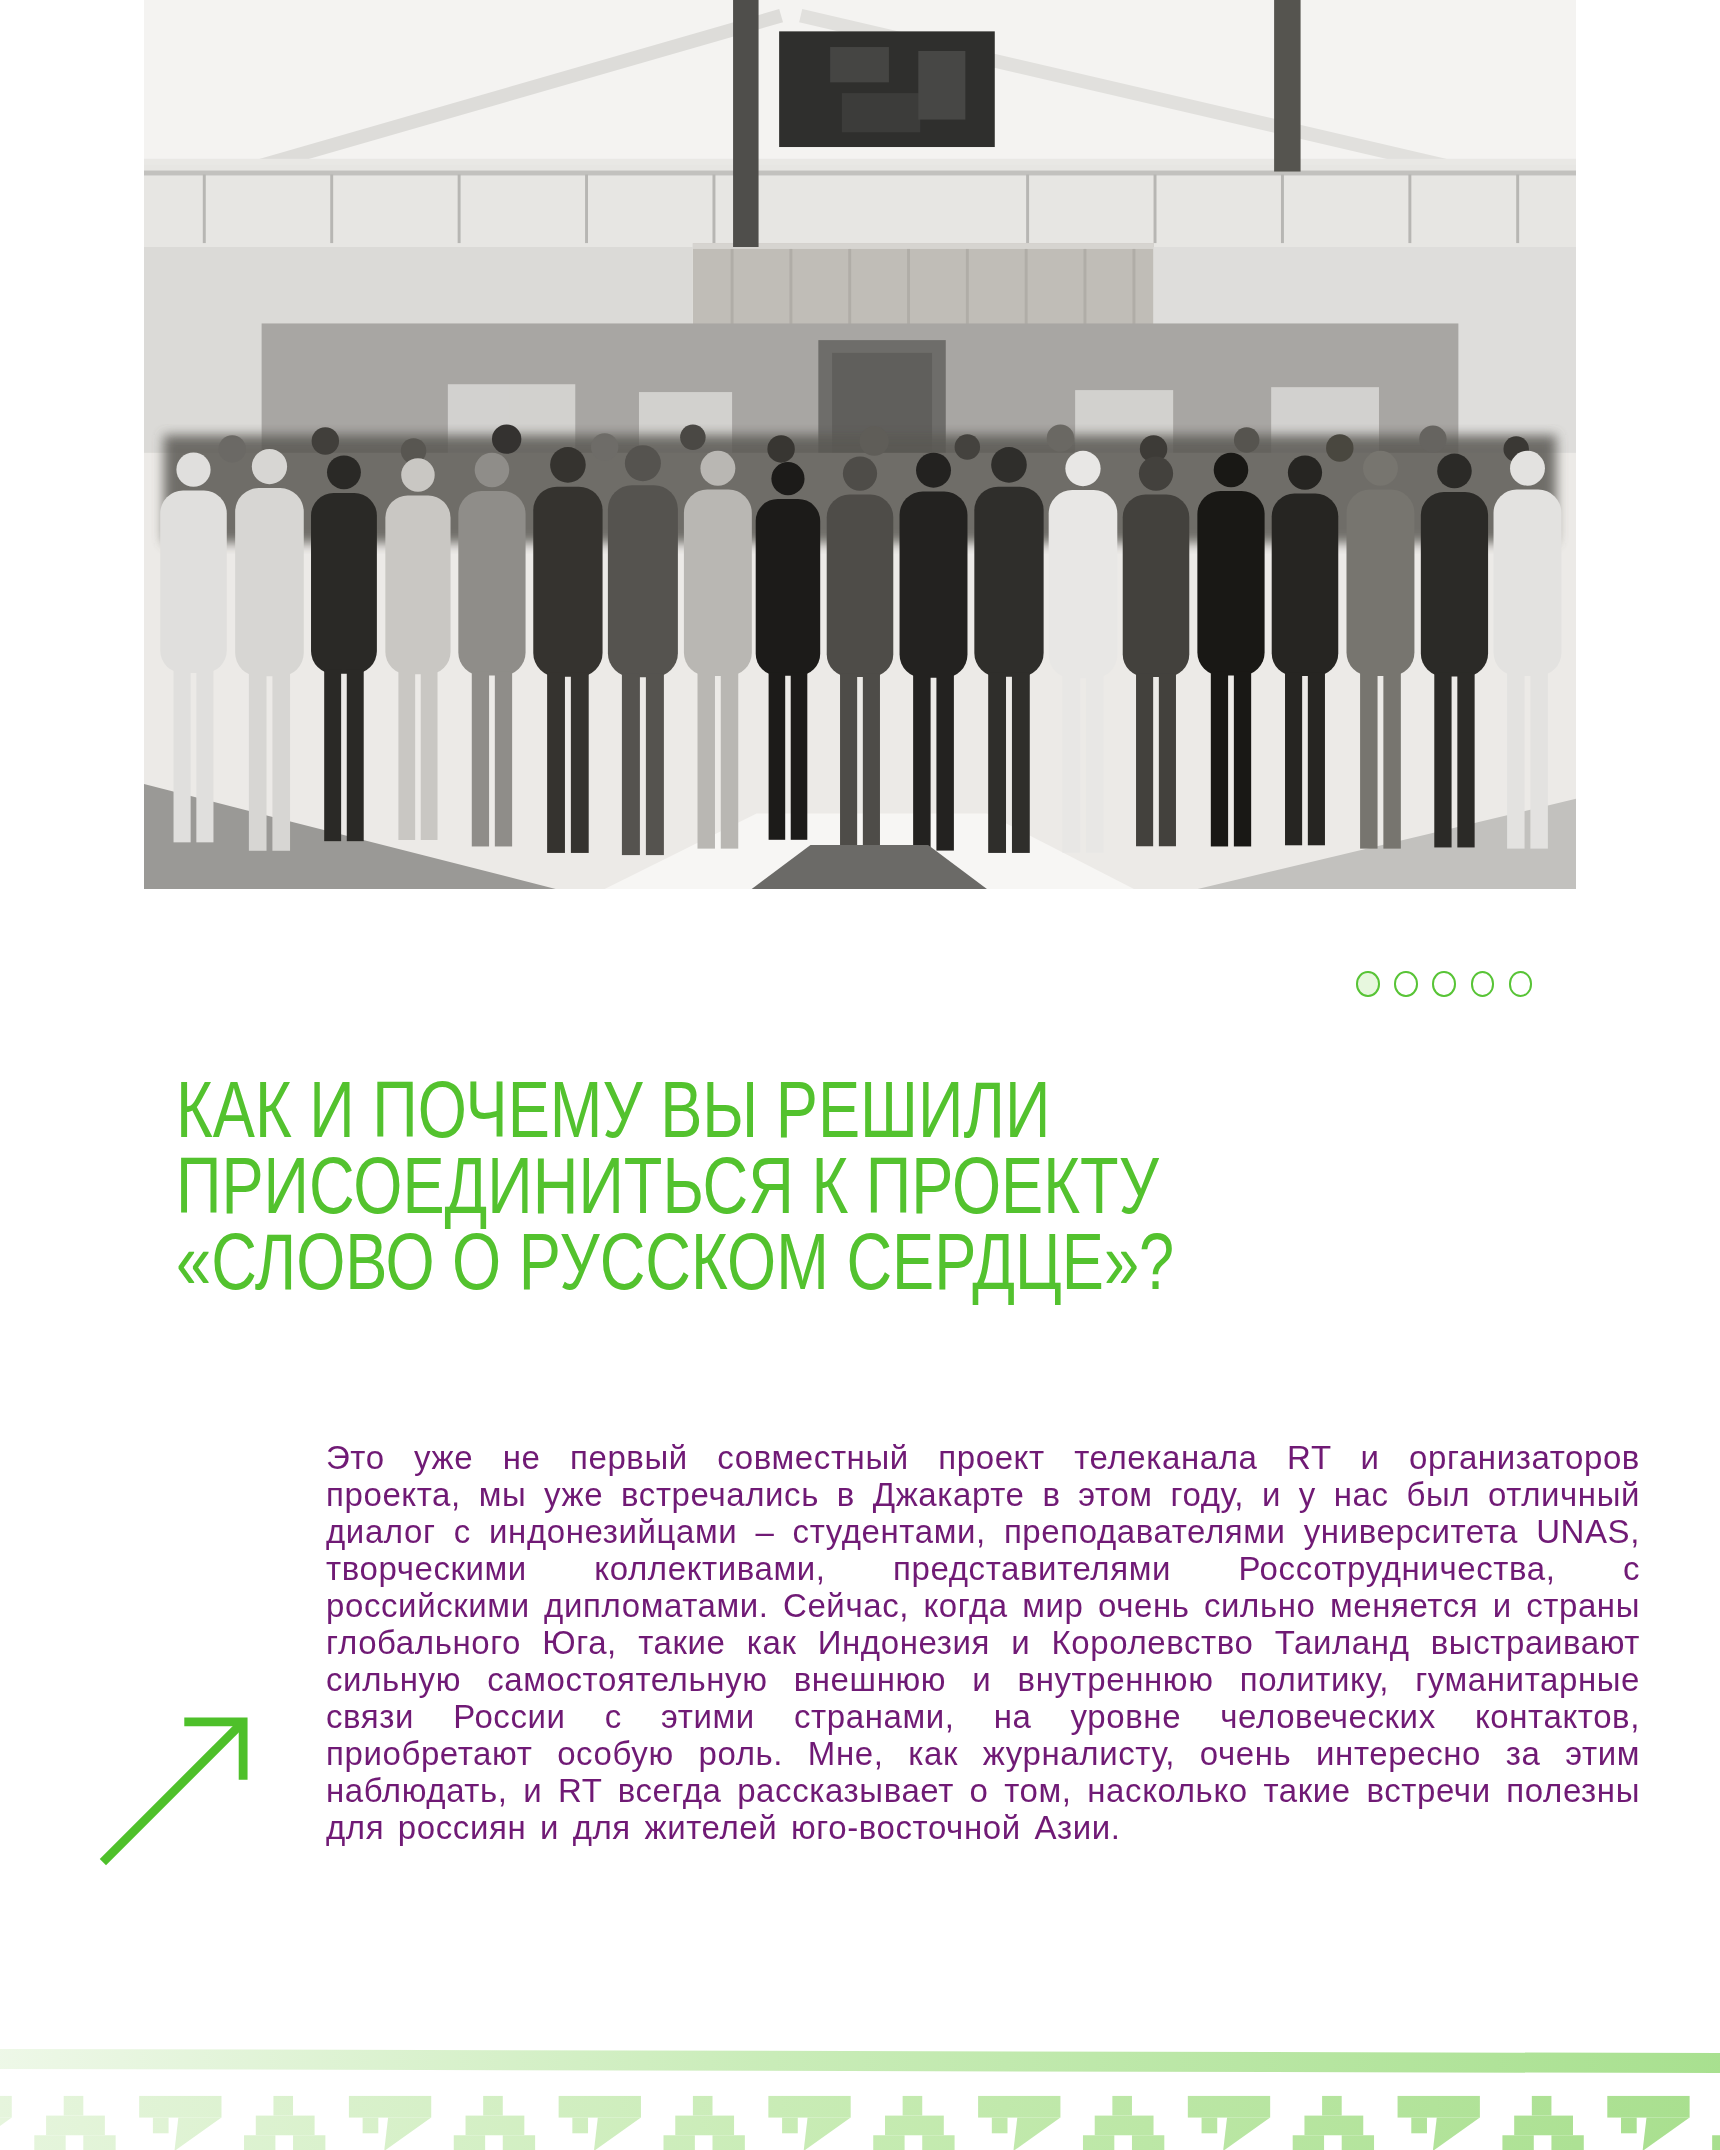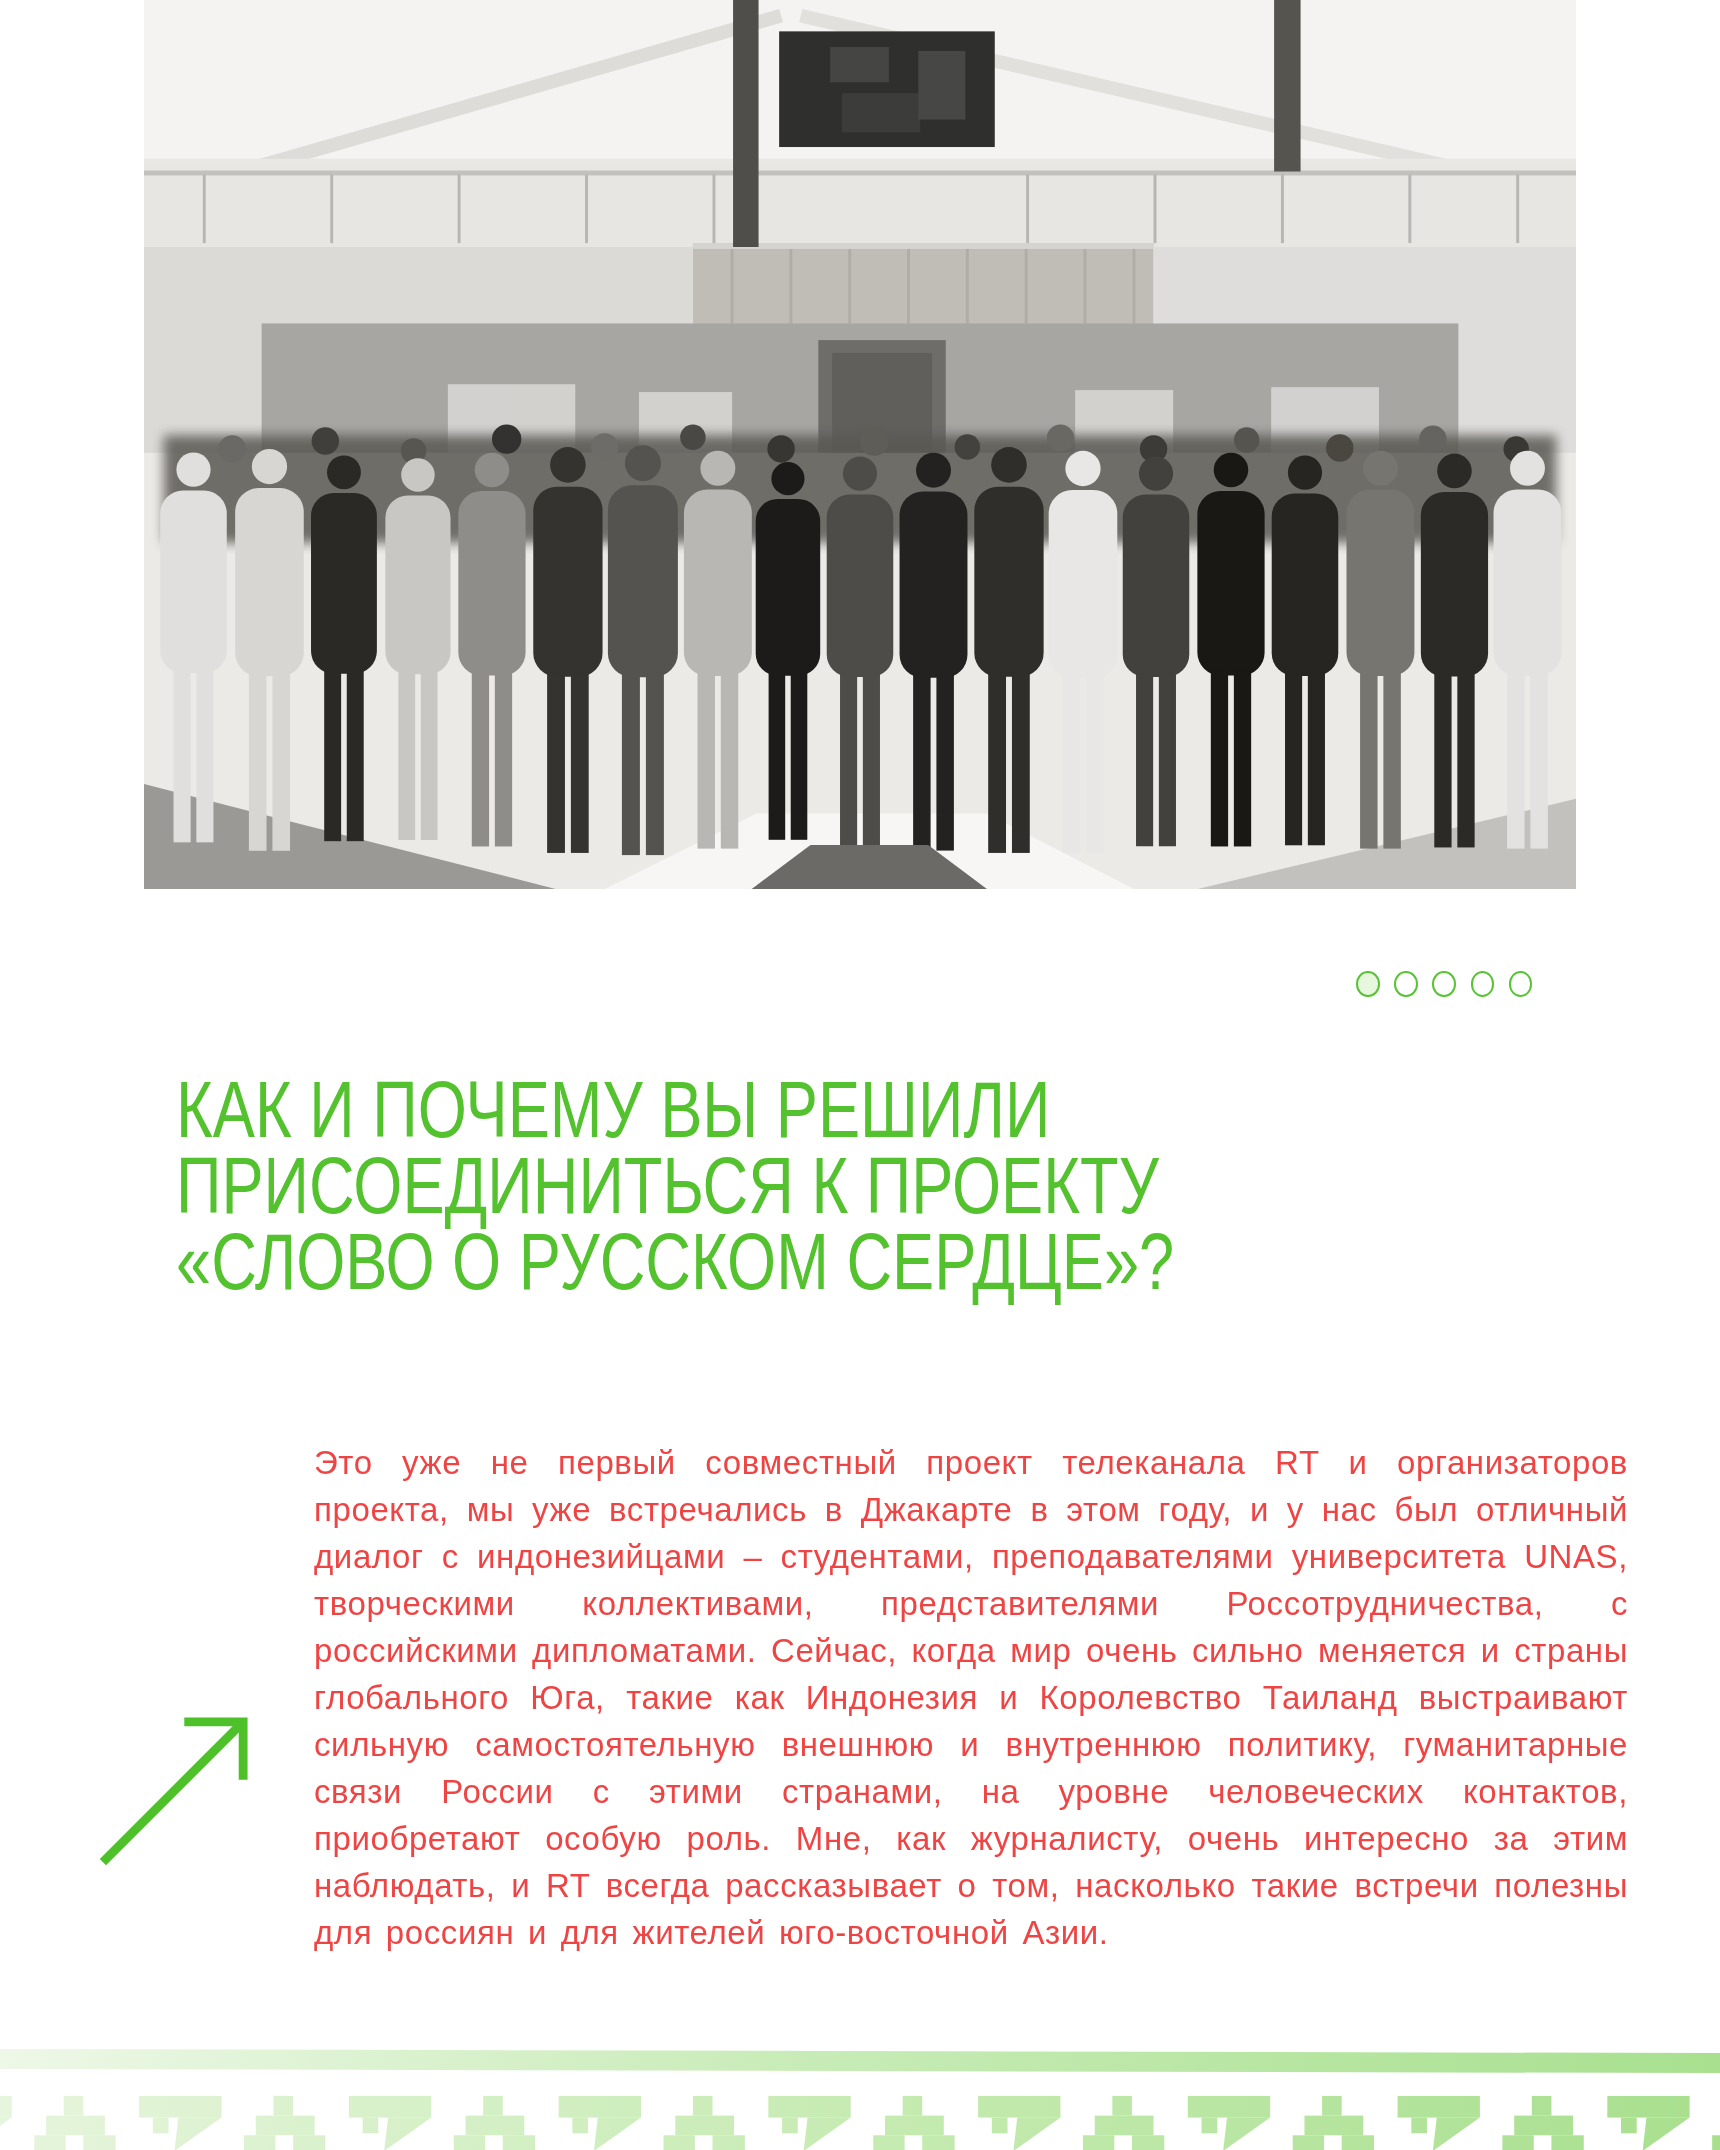--- a/index.html
+++ b/index.html
@@ -51,27 +51,27 @@
     letter-spacing: 0;
     color: #53c22e;
     white-space: pre-line;
     transform: scaleX(0.80);
     transform-origin: left top;
   }
 
   
   .article {
     position: absolute;
-    left: 314px; top: 1406px;
+    left: 326px; top: 1406px;
     width: 1314px;
     font-size: 33px;
-    line-height: 47px;
+    line-height: 37px;
     letter-spacing: 0.6px;
     word-spacing: 3.9px;
-    color: #ef4444;
+    color: #701a75;
     text-align: justify;
   }
 
   
   .arrow {
     position: absolute;
     left: 98px; top: 1715px;
     width: 152px; height: 152px;
   }
 

